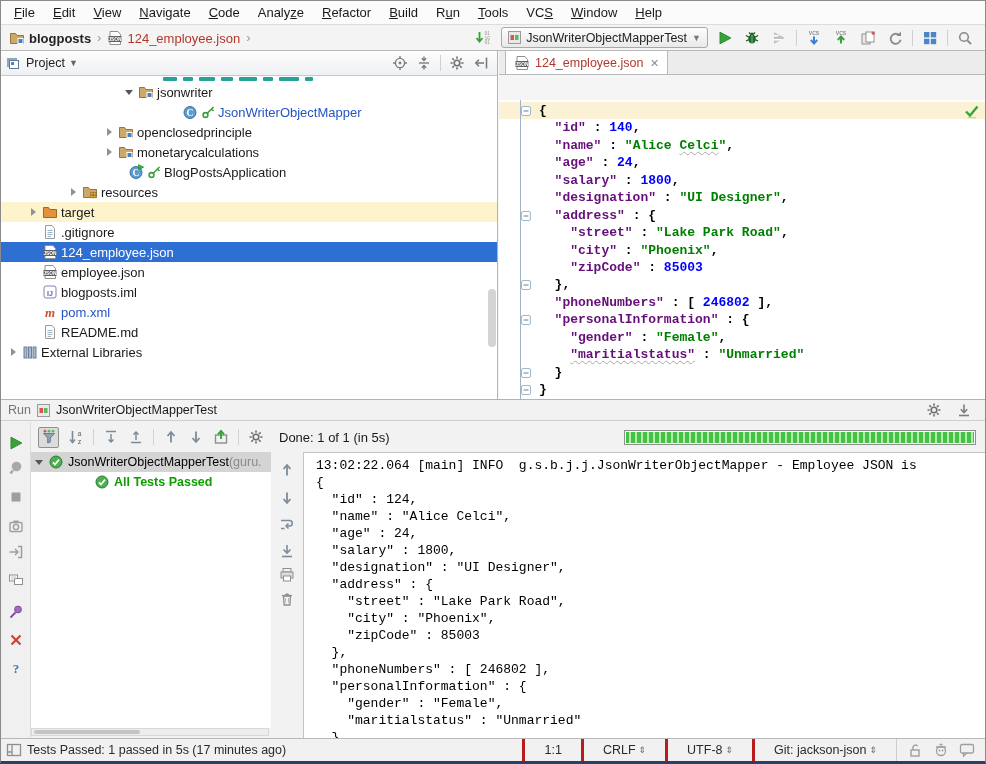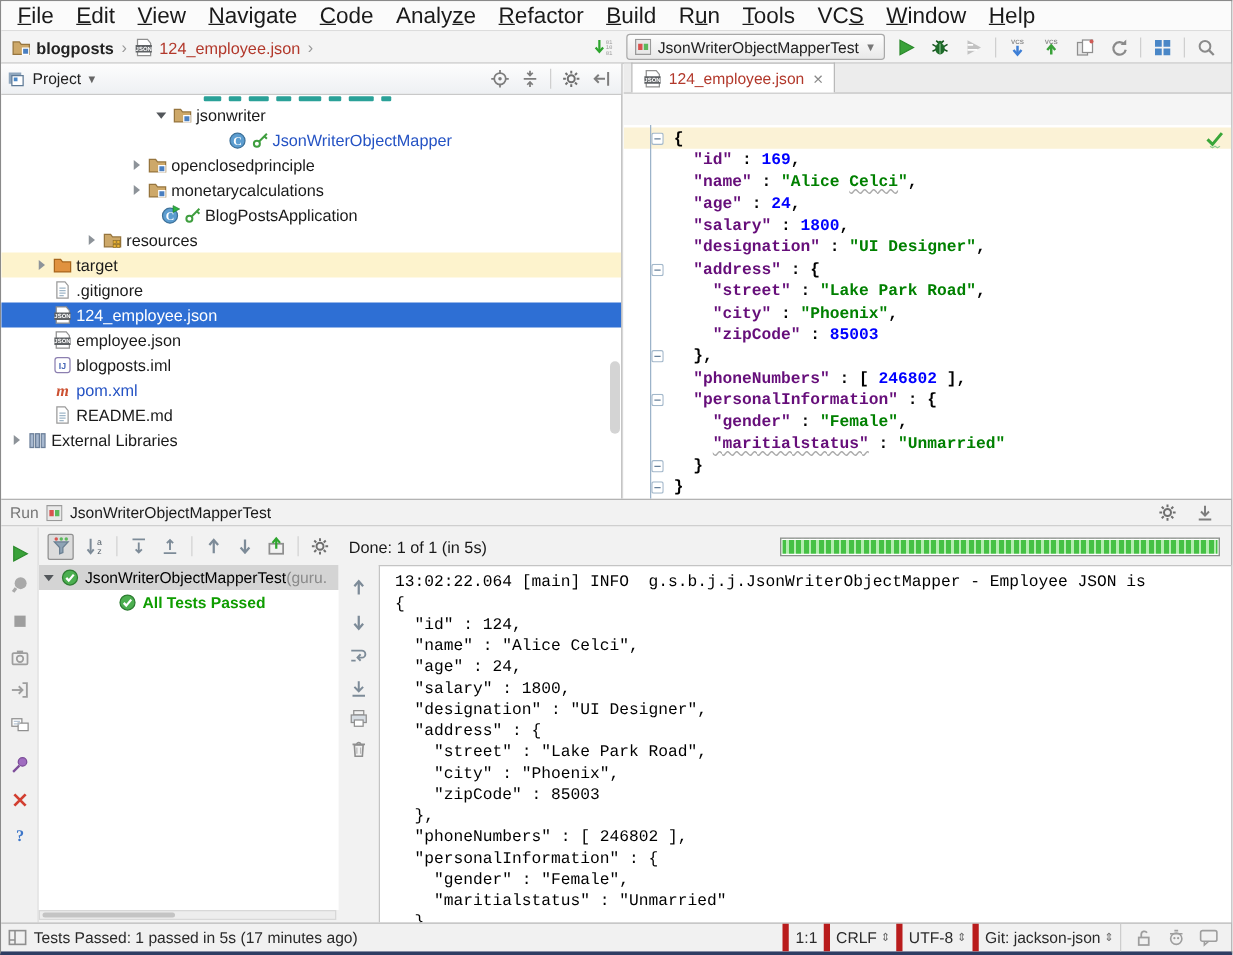--- a/index.html
+++ b/index.html
@@ -4,21 +4,21 @@
 <style>
 *{box-sizing:border-box;margin:0;padding:0}
 html,body{width:986px;height:764px;overflow:hidden;font-family:"Liberation Sans",sans-serif;background:#fff}
 #app{position:relative;width:986px;height:764px;border:1px solid #8a8a8a;border-bottom:3px solid #2e3d63;background:#f7f7f7}
 u{text-decoration:underline}
 svg{display:block}
 .ic{display:inline-flex;align-items:center;justify-content:center;vertical-align:middle}
 
 
 #menubar{position:absolute;left:0;top:0;right:0;height:24px;background:#fbfbfb;border-bottom:1px solid #dcdcdc;display:flex;align-items:center;padding-left:4px}
-.menu-item{font-size:18px;color:#1a1a1a;padding:0 9px;line-height:23px;cursor:default}
+.menu-item{font-size:13px;color:#1a1a1a;padding:0 9px;line-height:23px;cursor:default}
 
 
 #toolbar{position:absolute;left:0;top:24px;right:0;height:26px;background:#f4f4f4;border-bottom:1px solid #b9b9b9;display:flex;align-items:center}
 #crumbs{display:flex;align-items:center;padding-left:8px;flex:1;min-width:0}
 .crumb{display:inline-flex;align-items:flex-end;gap:4px}
 .crumb .cl{font-size:13px}
 .crumb .cl.bold{font-weight:bold;color:#222}
 .crumb .cl.red{color:var(--red-file)}
 .chev{color:#9a9a9a;font-size:13px;padding:0 6px}
 .tb-right{display:flex;align-items:center;gap:7px;padding-right:10px}
@@ -95,21 +95,21 @@
 .rp-navcol{position:absolute;left:270px;top:30px;width:32px;bottom:0;background:#f2f2f2}
 .rp-navcol .si{position:absolute;left:8px;width:16px;height:16px}
 .rp-console{position:absolute;left:302px;top:30px;right:0;bottom:0;background:#fff;border-left:1px solid #c4c4c4;border-top:1px solid #c4c4c4;overflow:hidden}
 #console-lines{padding:4px 0 0 12px}
 .console-line{height:17px;line-height:17px;white-space:pre;font-family:"Liberation Mono",monospace;font-size:13px;color:#000}
 
 
 #statusbar{position:absolute;left:0;bottom:0;right:0;height:23px;background:#f1f1f1;border-top:1px solid #b9b9b9;display:flex;align-items:center;font-size:12.5px;color:#2a2a2a}
 .sb-icon{width:26px;display:flex;justify-content:center}
 .sb-right{margin-left:auto;display:flex;align-items:center;height:100%}
-.sb-seg{display:flex;align-items:center;height:100%;padding:0 5px;border-left:5px solid #b91c1c;gap:3px}
+.sb-seg{display:flex;align-items:center;height:100%;padding:0 19px;border-left:3px solid #b91c1c;gap:3px}
 .updown{font-size:9px;color:#666}
 .sb-icons{display:flex;align-items:center;gap:10px;padding:0 10px;border-left:1px solid #cdcdcd;height:100%}
 </style>
 </head>
 <body>
 
 <div id="app">
 
   <div id="menubar">
       <span class="menu-item"><u>F</u>ile</span>
@@ -539,21 +539,21 @@
       <div id="editor-body">
         <div class="gutter-line"></div>
         <div id="code-lines">
             <div class="code-line hl"><span class="fold"><svg width="10" height="10" viewBox="0 0 10 10">
                   <rect x="0.5" y="0.5" width="9" height="9" rx="1.5" fill="#fff" stroke="#a2b7ca"></rect>
                   <path d="M2.5 5 h5" stroke="#67809a"></path>
                 </svg></span><span class="toks"><span class="c-p">{</span></span><span class="inspect"><svg width="16" height="16" viewBox="0 0 16 16">
                   <path d="M2 8.5 L6 12.5 13.5 3.5" fill="none" stroke="#39a639" stroke-width="2.4"></path>
                   <path d="M4 14 l2 1.2 2-1.2 2 1.2 2-1.2" stroke="#8fce8f" stroke-width="0.9" fill="none"></path>
                 </svg></span></div>
-            <div class="code-line"><span class="toks"><span class="c-p">  </span><span class="c-k">"id"</span><span class="c-p"> : </span><span class="c-n">169</span><span class="c-p">,</span></span></div>
+            <div class="code-line"><span class="toks"><span class="c-p">  </span><span class="c-k">"id"</span><span class="c-p"> : </span><span class="c-n">140</span><span class="c-p">,</span></span></div>
             <div class="code-line"><span class="toks"><span class="c-p">  </span><span class="c-k">"name"</span><span class="c-p"> : </span><span class="c-s">"Alice </span><span class="c-sw">Celci</span><span class="c-s">"</span><span class="c-p">,</span></span></div>
             <div class="code-line"><span class="toks"><span class="c-p">  </span><span class="c-k">"age"</span><span class="c-p"> : </span><span class="c-n">24</span><span class="c-p">,</span></span></div>
             <div class="code-line"><span class="toks"><span class="c-p">  </span><span class="c-k">"salary"</span><span class="c-p"> : </span><span class="c-n">1800</span><span class="c-p">,</span></span></div>
             <div class="code-line"><span class="toks"><span class="c-p">  </span><span class="c-k">"designation"</span><span class="c-p"> : </span><span class="c-s">"UI Designer"</span><span class="c-p">,</span></span></div>
             <div class="code-line"><span class="fold"><svg width="10" height="10" viewBox="0 0 10 10">
                   <rect x="0.5" y="0.5" width="9" height="9" rx="1.5" fill="#fff" stroke="#a2b7ca"></rect>
                   <path d="M2.5 5 h5" stroke="#67809a"></path>
                 </svg></span><span class="toks"><span class="c-p">  </span><span class="c-k">"address"</span><span class="c-p"> : </span><span class="c-p">{</span></span></div>
             <div class="code-line"><span class="toks"><span class="c-p">    </span><span class="c-k">"street"</span><span class="c-p"> : </span><span class="c-s">"Lake Park Road"</span><span class="c-p">,</span></span></div>
             <div class="code-line"><span class="toks"><span class="c-p">    </span><span class="c-k">"city"</span><span class="c-p"> : </span><span class="c-s">"Phoenix"</span><span class="c-p">,</span></span></div>

